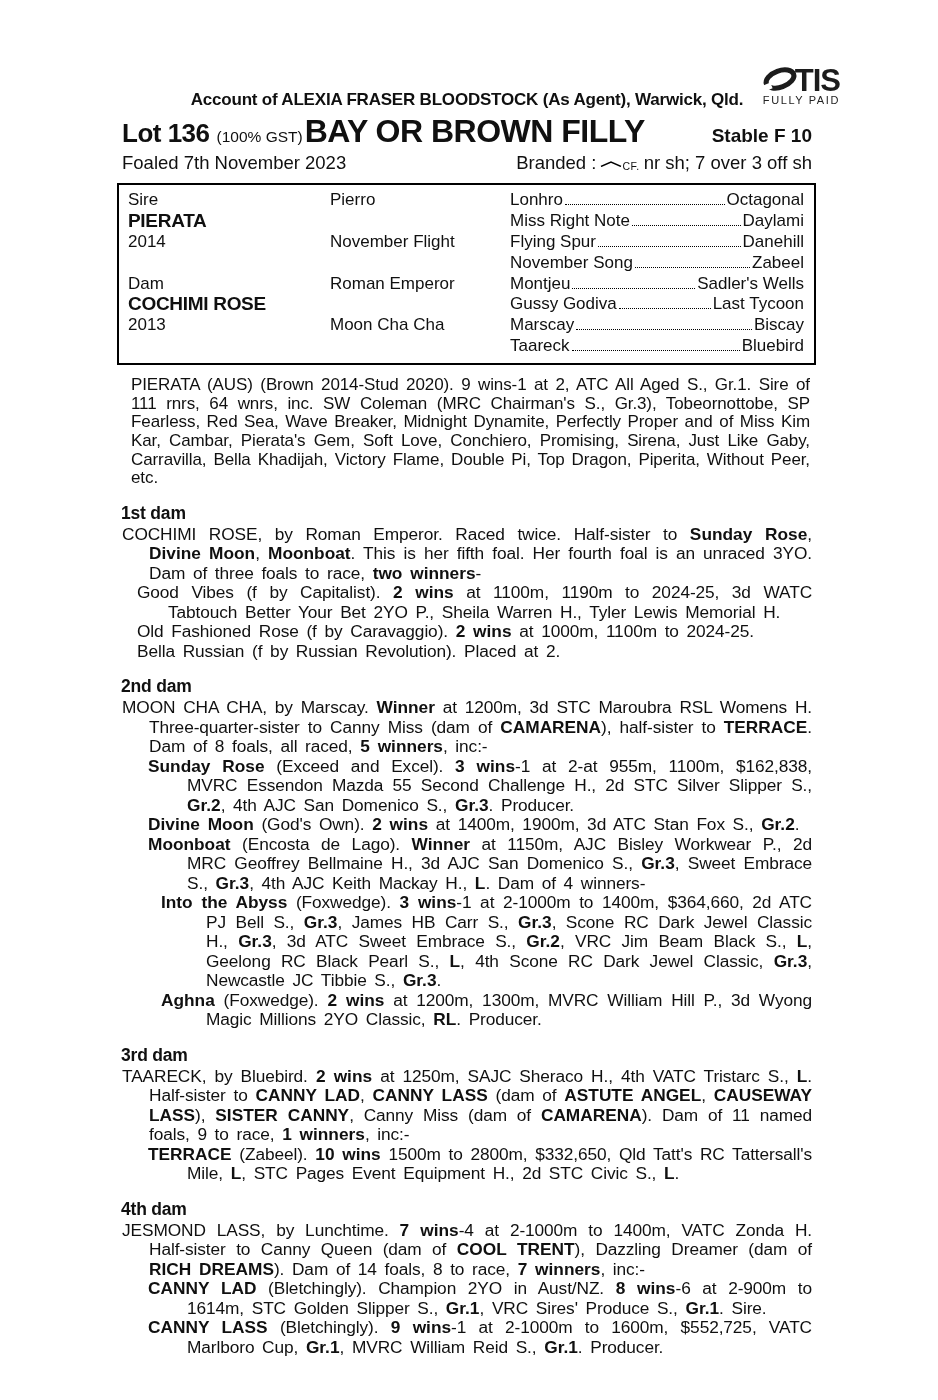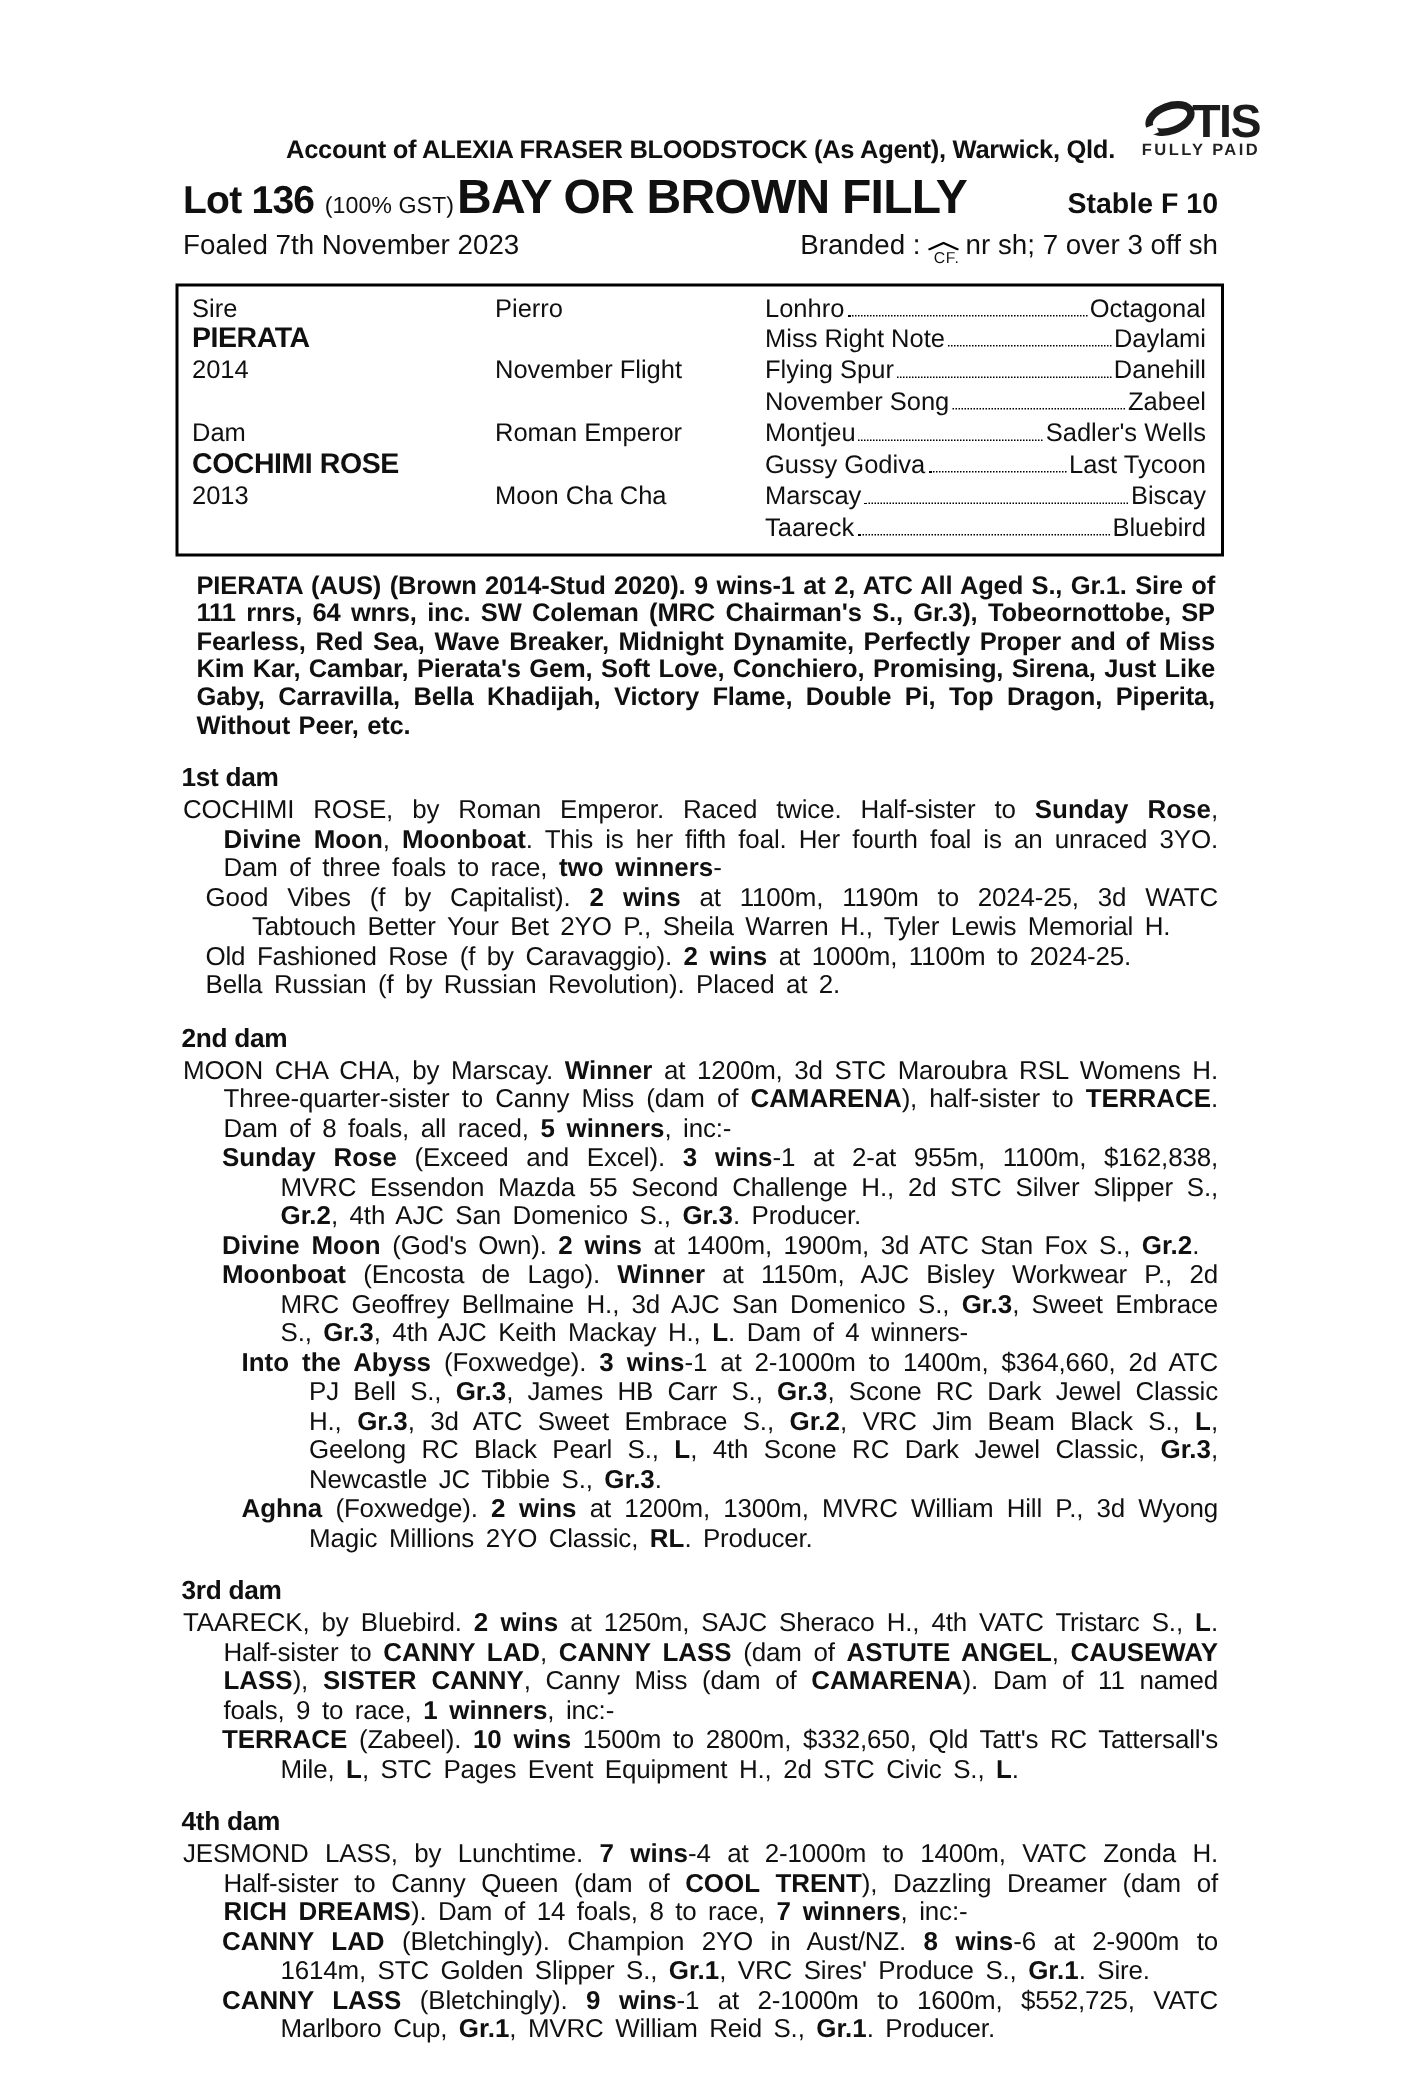--- a/index.html
+++ b/index.html
@@ -9,47 +9,47 @@
     font-family:"Liberation Sans", sans-serif;
     -webkit-font-smoothing:antialiased;
   }
   .content { position:absolute; left:122px; top:90px; width:690px; }
 
   
   .logo { position:absolute; left:712px; top:68px; width:128px; text-align:right; z-index:2; }
   .logo-top { display:flex; align-items:center; justify-content:flex-end; }
   .q-icon { margin-right:-4px; margin-top:-2px; }
   .tis { font-weight:bold; font-size:31px; line-height:26px; letter-spacing:-1px; color:#1c1c1c; }
-  .fully-paid { font-size:11px; font-weight:bold; letter-spacing:1.6px; color:#222; margin-top:0; }
+  .fully-paid { font-size:11px; font-weight:normal; letter-spacing:1.6px; color:#222; margin-top:0; }
 
   
   .account { font-weight:bold; font-size:17px; text-align:center; letter-spacing:-0.2px; white-space:nowrap; }
   .lot-line { display:flex; align-items:baseline; margin-top:3px; }
   .lot-label { font-weight:bold; font-size:26px; letter-spacing:-0.5px; }
   .lot-gst { font-size:15.5px; margin:0 2px 0 7px; }
   .lot-title { font-weight:bold; font-size:32px; letter-spacing:-0.5px; }
   .lot-stable { margin-left:auto; font-weight:bold; font-size:19px; }
   .foal-line { display:flex; justify-content:space-between; margin-top:2px; font-size:18.5px; }
   .branded-right { display:inline-flex; align-items:baseline; }
-  .brand { display:inline-flex; flex-direction:column; align-items:flex-end; line-height:1; margin:0 4px; position:relative; top:-2px; }
+  .brand { display:inline-flex; flex-direction:row; align-items:flex-start; line-height:1; margin:0 4px; position:relative; top:-2px; }
   .brand-letters { font-size:10.5px; letter-spacing:0.5px; }
 
   
   .ped-table { border:2px solid #000; margin:9px 0 0 -5px; width:699px; box-sizing:border-box; }
   .ped-grid { display:grid; grid-template-columns:202px 180px 1fr; grid-auto-rows:20.9px; padding:5px 10px 6px 9px; font-size:17px; }
   .ped-grid span { line-height:20.9px; white-space:nowrap; }
   .c1 { grid-column:1; } .c2 { grid-column:2; } .c3 { grid-column:3; }
   .r1{grid-row:1}.r2{grid-row:2}.r3{grid-row:3}.r4{grid-row:4}.r5{grid-row:5}.r6{grid-row:6}.r7{grid-row:7}.r8{grid-row:8}
   .hname { font-weight:bold; font-size:19px; letter-spacing:-0.3px; }
   .dotrow { display:flex; align-items:baseline; }
   .leader { flex:1; border-bottom:1.8px dotted #000; margin:0 2px; min-width:10px; }
 
   
   .sire-summary {
-    margin:11px 2px 0 9px; font-weight:bold; font-size:17px; line-height:18.6px;
+    margin:11px 2px 0 9px; font-weight:normal; font-size:17px; line-height:18.6px;
     text-align:justify; letter-spacing:-0.1px; word-spacing:1px;
   }
 
   
   #dams h3 { font-size:17.5px; margin:15px 0 1px -1px; letter-spacing:-0.2px; }
   .para { margin:0; font-size:17.3px; line-height:19.5px; text-align:justify; word-spacing:3px; letter-spacing:-0.1px; }
   .para b { letter-spacing:0; }
   .main   { padding-left:27px; text-indent:-27px; }
   .foal   { padding-left:46px; text-indent:-31px; }
   .entry  { padding-left:65px; text-indent:-39px; }

